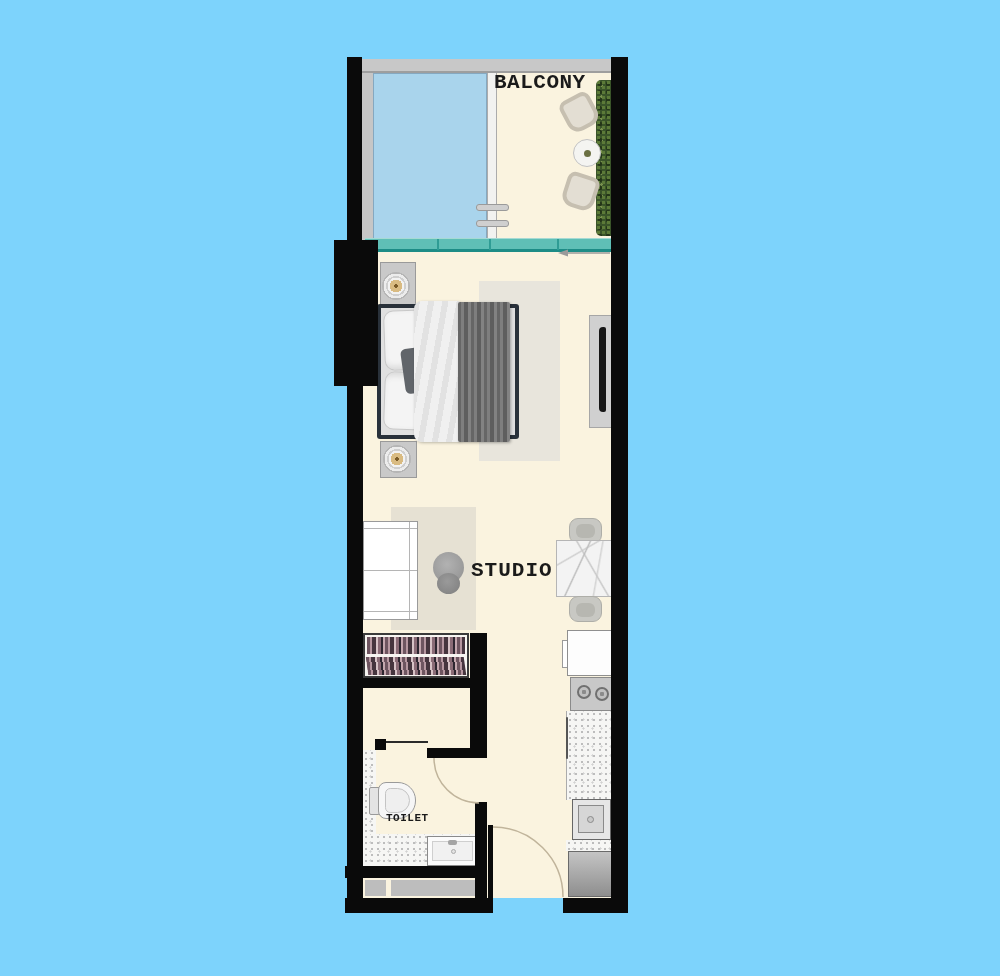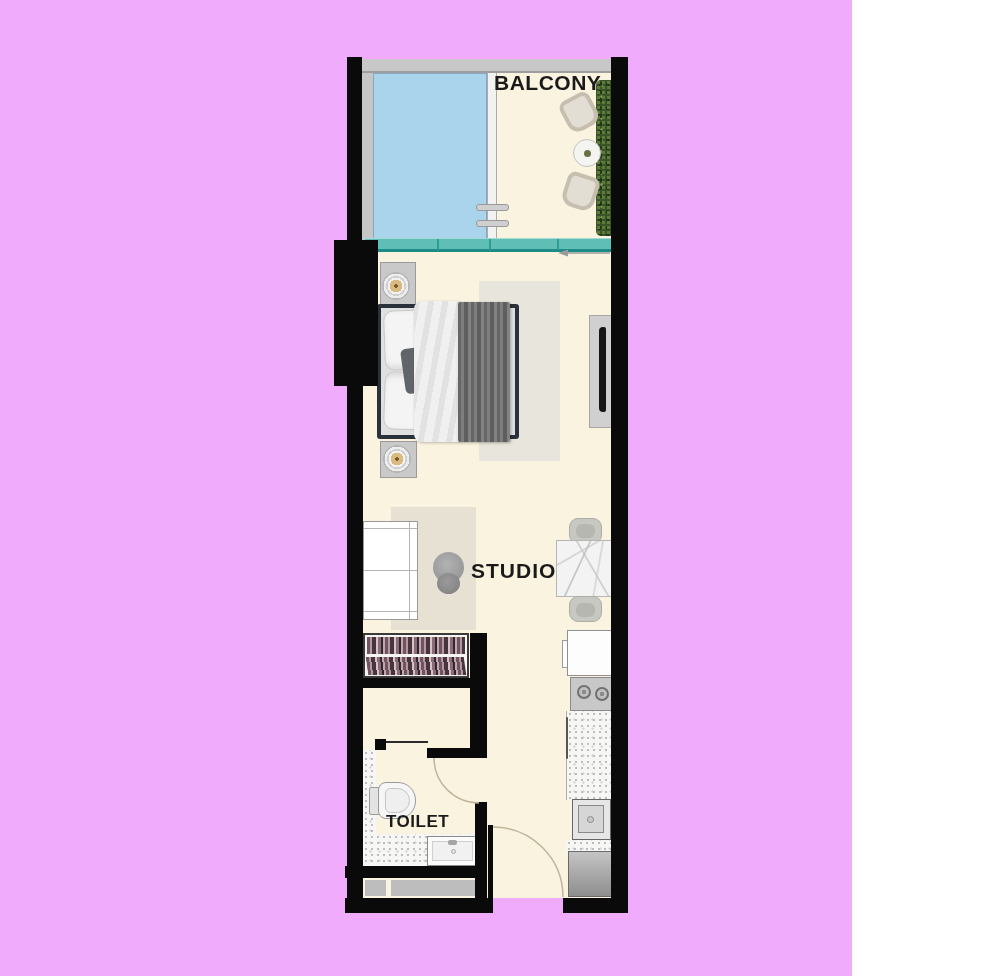--- a/index.html
+++ b/index.html
@@ -1,17 +1,17 @@
 <!DOCTYPE html>
 <html style="--wall: #0a0a0a; --floor: #FAF3DF; --pool-water: #A9D4EC; --pool-edge: #85A8C0; --glass-teal: #5FBFB6; --glass-teal-dark: #1D8C86; --railing-gray: #C8C8C8; --rug-bedroom: #E8E5DC; --rug-studio: #E6E1D3; --blanket-gray: #747474; --hedge-green: #3A5429; --arc-line: #C0B49B; --label-text: #1a1a1a;"><head>
 <meta charset="utf-8">
 <style>
   html,body{margin:0;padding:0;background:#fff;}
-  #stage{position:relative;width:852px;height:976px;background:#f0abfc;overflow:hidden;
-         font-family:Liberation Sans, sans-serif;}
+  #stage{position:relative;width:1000px;height:976px;background:#7dd3fc;overflow:hidden;
+         font-family:Liberation Mono, monospace;}
   .abs{position:absolute;box-sizing:border-box;}
   .wall{background:var(--wall,#0a0a0a);}
   .floor{background:var(--floor,#FAF3DF);}
   .label{color:var(--label-text,#1a1a1a);font-weight:bold;white-space:nowrap;}
   .speckle{background-color:#F6F6F4;
     background-image:radial-gradient(circle,#BDBDBD 0.8px,transparent 1.2px),
                      radial-gradient(circle,#D2D2D2 0.9px,transparent 1.3px);
     background-size:6px 6px,9px 9px;background-position:0 0,3px 4px;}
   .stripes{background:repeating-linear-gradient(90deg,
       #6E5560 0 3px,#B697A0 3px 5px,#46353E 5px 9px,#D7C2C6 9px 11px,
@@ -148,15 +148,15 @@
 
   <svg class="abs" style="left:0;top:0;" width="1000" height="976" viewBox="0 0 1000 976">
     <path d="M 434,758 A 45 45 0 0 0 479,803" fill="none" stroke="#C0B49B" stroke-width="1.5"></path>
     <path d="M 493,827 A 70 70 0 0 1 563,897" fill="none" stroke="#C0B49B" stroke-width="1.5"></path>
     <path d="M 610,253 L 562,253" fill="none" stroke="#9a9a9a" stroke-width="1.5"></path>
     <polygon points="558,253 568,249.5 568,256.5" fill="#9a9a9a"></polygon>
   </svg>
 
   <div class="abs label" style="left:494px;top:71px;font-size:21px;letter-spacing:0.5px;">BALCONY</div>
   <div class="abs label" style="left:471px;top:559px;font-size:21px;letter-spacing:1px;">STUDIO</div>
-  <div class="abs label" style="left:386px;top:812px;font-size:17px;letter-spacing:0.5px;">TOILET</div>
+  <div class="abs label" style="left:386px;top:812px;font-size:11px;letter-spacing:0.5px;">TOILET</div>
 
 </div>
 
 </body></html>

